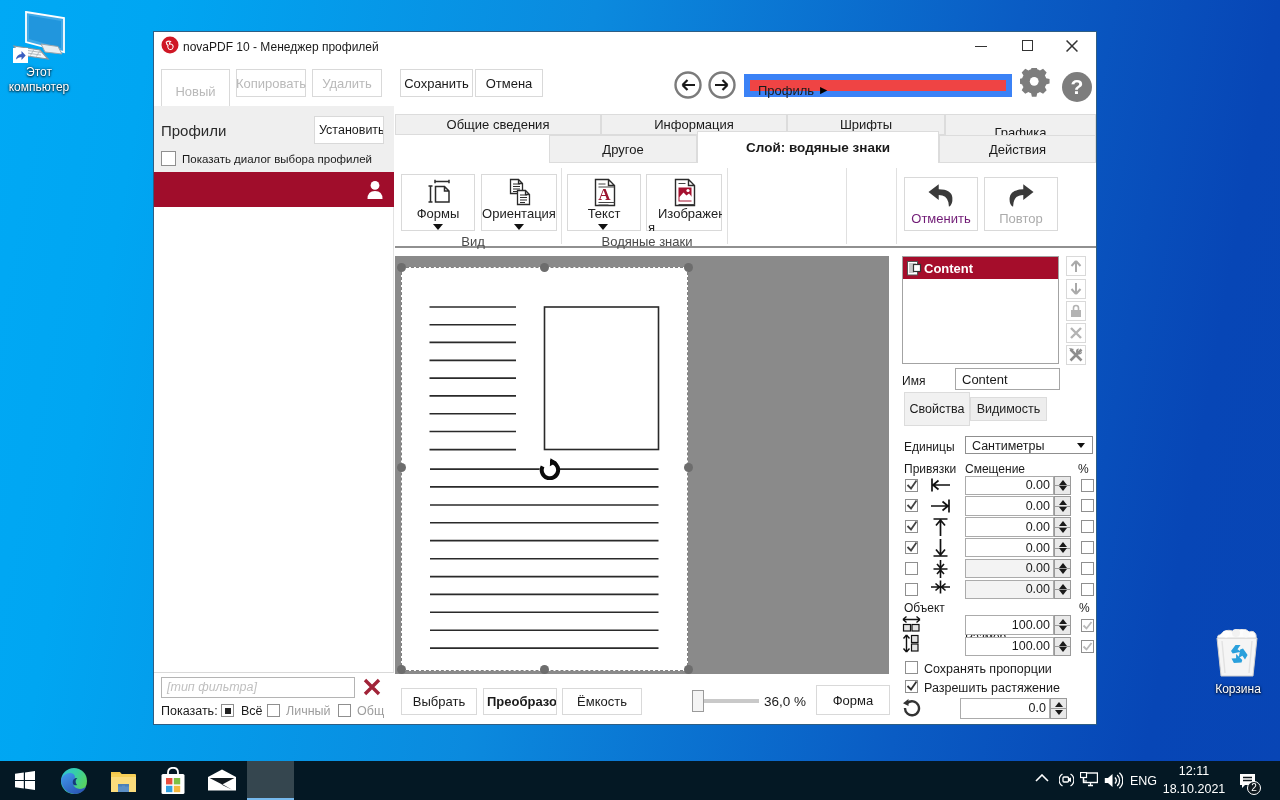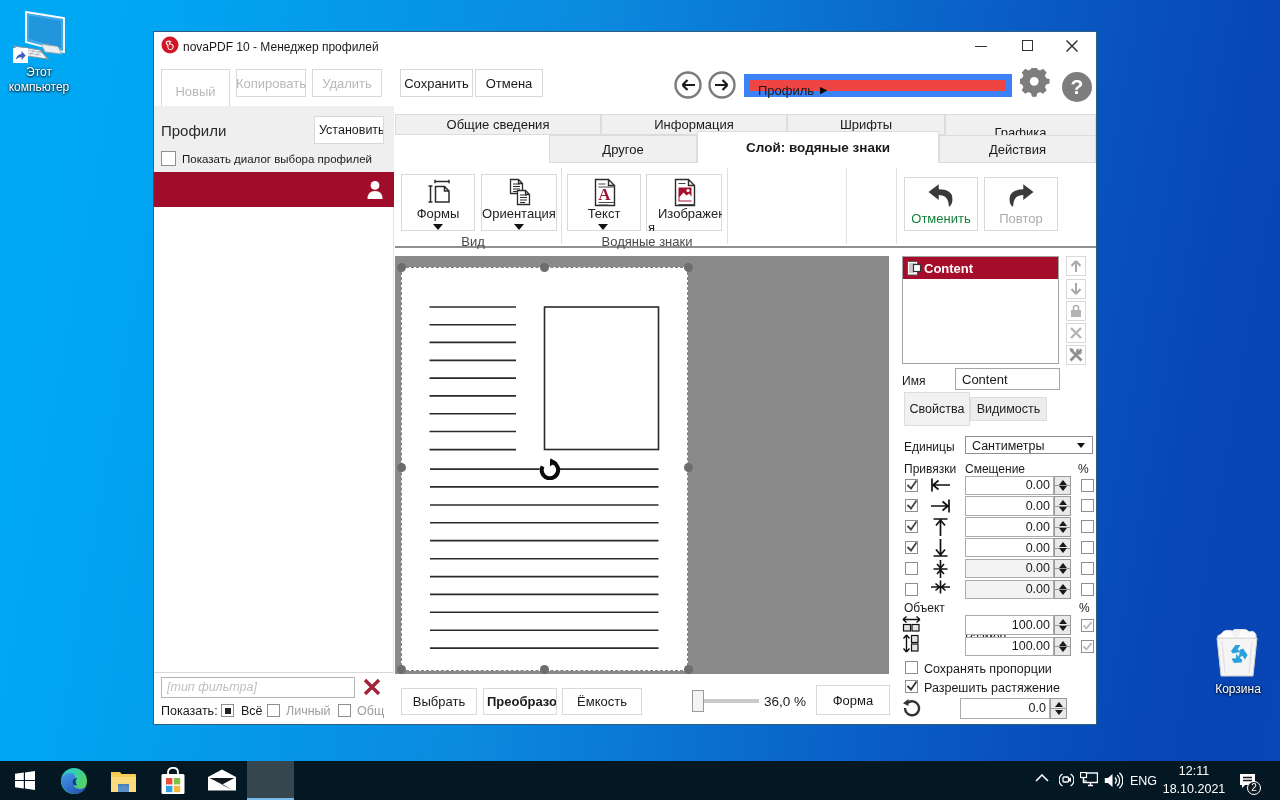--- a/index.html
+++ b/index.html
@@ -194,21 +194,21 @@
   <div class="abs" style="left:492px;top:174px;width:76px;text-align:center;font-size:13px;color:#222;overflow:hidden;white-space:nowrap;padding-left:12px;">Изображени</div>
   <div class="abs" style="left:494px;top:188px;width:20px;height:11px;overflow:hidden;font-size:13px;color:#222;">я</div>
 
   <div class="abs" style="left:239px;top:202px;width:160px;text-align:center;font-size:13px;color:#4a4a4a;">Вид</div>
   <div class="abs" style="left:413px;top:202px;width:160px;text-align:center;font-size:13px;color:#4a4a4a;">Водяные знаки</div>
 
   <div class="btn" style="left:750px;top:145px;width:74px;height:54px;"></div>
   <svg class="abs" style="left:772px;top:151px;" width="30" height="25" viewBox="0 0 26 22">
     <path d="M11 1 L2 8 L11 15 L11 10.5 Q18 10.5 19.5 17 L20 21 Q23.5 19 23 13 Q22.4 5.8 11 5.6 Z" fill="#3a3a3a"></path>
   </svg>
-  <div class="abs" style="left:750px;top:179px;width:74px;text-align:center;font-size:13px;color:#15803d;">Отменить</div>
+  <div class="abs" style="left:750px;top:179px;width:74px;text-align:center;font-size:13px;color:#701a75;">Отменить</div>
   <div class="btn" style="left:830px;top:145px;width:74px;height:54px;"></div>
   <svg class="abs" style="left:852px;top:151px;" width="30" height="25" viewBox="0 0 26 22">
     <path d="M15 1 L24 8 L15 15 L15 10.5 Q8 10.5 6.5 17 L6 21 Q2.5 19 3 13 Q3.6 5.8 15 5.6 Z" fill="#3a3a3a"></path>
   </svg>
   <div class="abs" style="left:830px;top:179px;width:74px;text-align:center;font-size:13px;color:#ababab;">Повтор</div>
 
   <div class="abs" style="left:241px;top:224px;width:494px;height:418px;background:#8a8a8a;"></div>
   <div class="abs" style="left:247px;top:235px;width:287px;height:404px;background:#fff;outline:1.6px dashed #808080;outline-offset:-1px;" id="page"></div>
   <svg class="abs" style="left:247px;top:235px;" width="287" height="404" viewBox="0 0 287 404">
     <g stroke="#2a2a2a" stroke-width="1.6">

